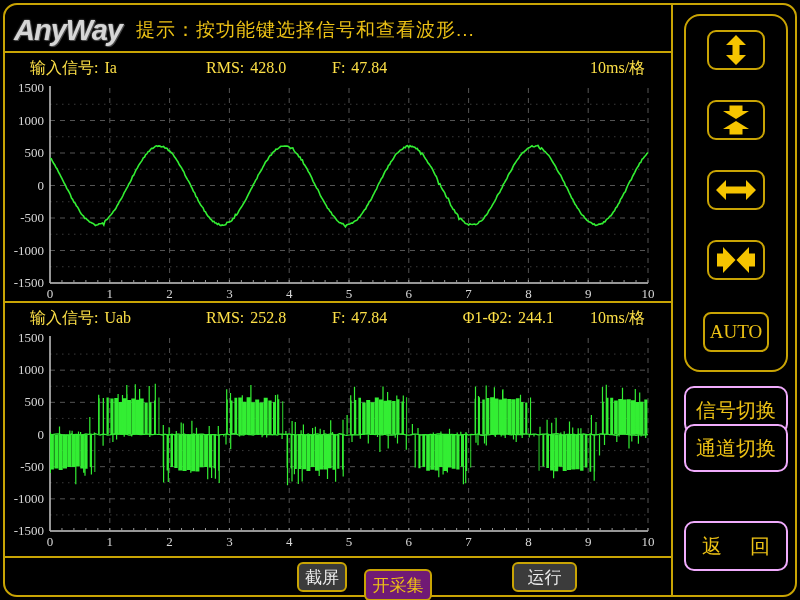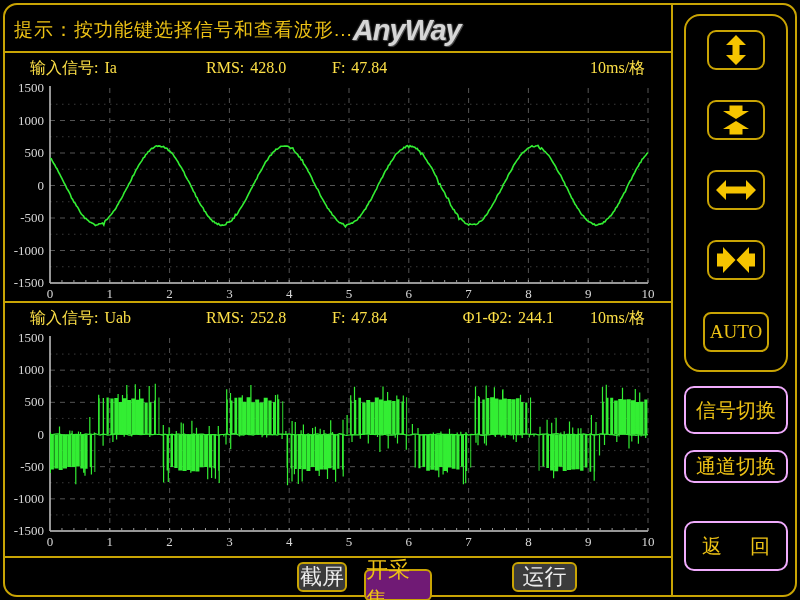--- a/index.html
+++ b/index.html
@@ -33,33 +33,33 @@
   .side-btn{position:absolute;left:684px;width:104px;border:2px solid #f0abfc;border-radius:10px;
             box-sizing:border-box;background:#000;color:#edc215;display:flex;align-items:center;
             justify-content:center;font-size:20px;cursor:pointer;}
   #auto-btn{position:absolute;left:703px;top:312px;width:66px;height:40px;border:2px solid #c9a404;
             border-radius:8px;box-sizing:border-box;color:#edc215;display:flex;align-items:center;
             justify-content:center;font-family:"Liberation Serif","DejaVu Serif",serif;
             font-size:19px;cursor:pointer;}
   #back-btn{justify-content:space-between;padding:0 16px;}
   
   .foot-btn{position:absolute;border:2px solid #c9a404;border-radius:6px;box-sizing:border-box;
-            display:flex;align-items:center;justify-content:center;font-size:22px;cursor:pointer;}
+            display:flex;align-items:center;justify-content:center;font-size:17px;cursor:pointer;}
   .foot-gray{background:#3b3b3b;color:#ececec;}
   .foot-black{background:#701a75;color:#edc215;margin-top:8px;}
 </style>
 </head>
 <body>
 
 <div id="screen">
   <div class="outer-border"></div>
 
   <div id="header">
+    <span id="logo">AnyWay</span>
     <span id="hint">提示：按功能键选择信号和查看波形...</span>
-    <span id="logo">AnyWay</span>
   </div>
   <div class="hline" style="left:5px;top:51px;width:666px;"></div>
 
   <div class="panel-header" style="top:57px;">
     <span class="ph-sig"><span class="ph-label">输入信号:</span><span>Ia</span></span>
     <span class="ph-rms"><span class="ph-label">RMS:</span><span>428.0</span></span>
     <span class="ph-f"><span class="ph-label">F:</span><span>47.84</span></span>
     <span class="ph-tb">10ms/格</span>
   </div>
   <svg id="plot1" class="plot-svg" style="top:78px;" width="662" height="226">
@@ -299,21 +299,21 @@
   <div class="zoom-btn" style="top:240px;">
     <svg width="40" height="30" viewBox="0 0 40 30">
       <polygon points="1,8.5 7,8.5 7,2 19.5,15 7,28 7,21.5 1,21.5" fill="#f5c400"></polygon>
       <polygon points="39,8.5 33,8.5 33,2 20.5,15 33,28 33,21.5 39,21.5" fill="#f5c400"></polygon>
     </svg>
   </div>
 
   <div id="auto-btn">AUTO</div>
 
   <div class="side-btn" style="top:386px;height:48px;">信号切换</div>
-  <div class="side-btn" style="top:450px;height:33px;">通道切换</div>
+  <div class="side-btn" style="top:424px;height:48px;">通道切换</div>
   <div class="side-btn" id="back-btn" style="top:521px;height:50px;">
     <span>返</span>
     <span>回</span>
   </div>
 
   <div class="foot-btn foot-gray" style="left:297px;top:562px;width:50px;height:30px;">截屏</div>
   <div class="foot-btn foot-black" style="left:364px;top:561px;width:68px;height:32px;">开采集</div>
   <div class="foot-btn foot-gray" style="left:512px;top:562px;width:65px;height:30px;">运行</div>
 </div>
 

